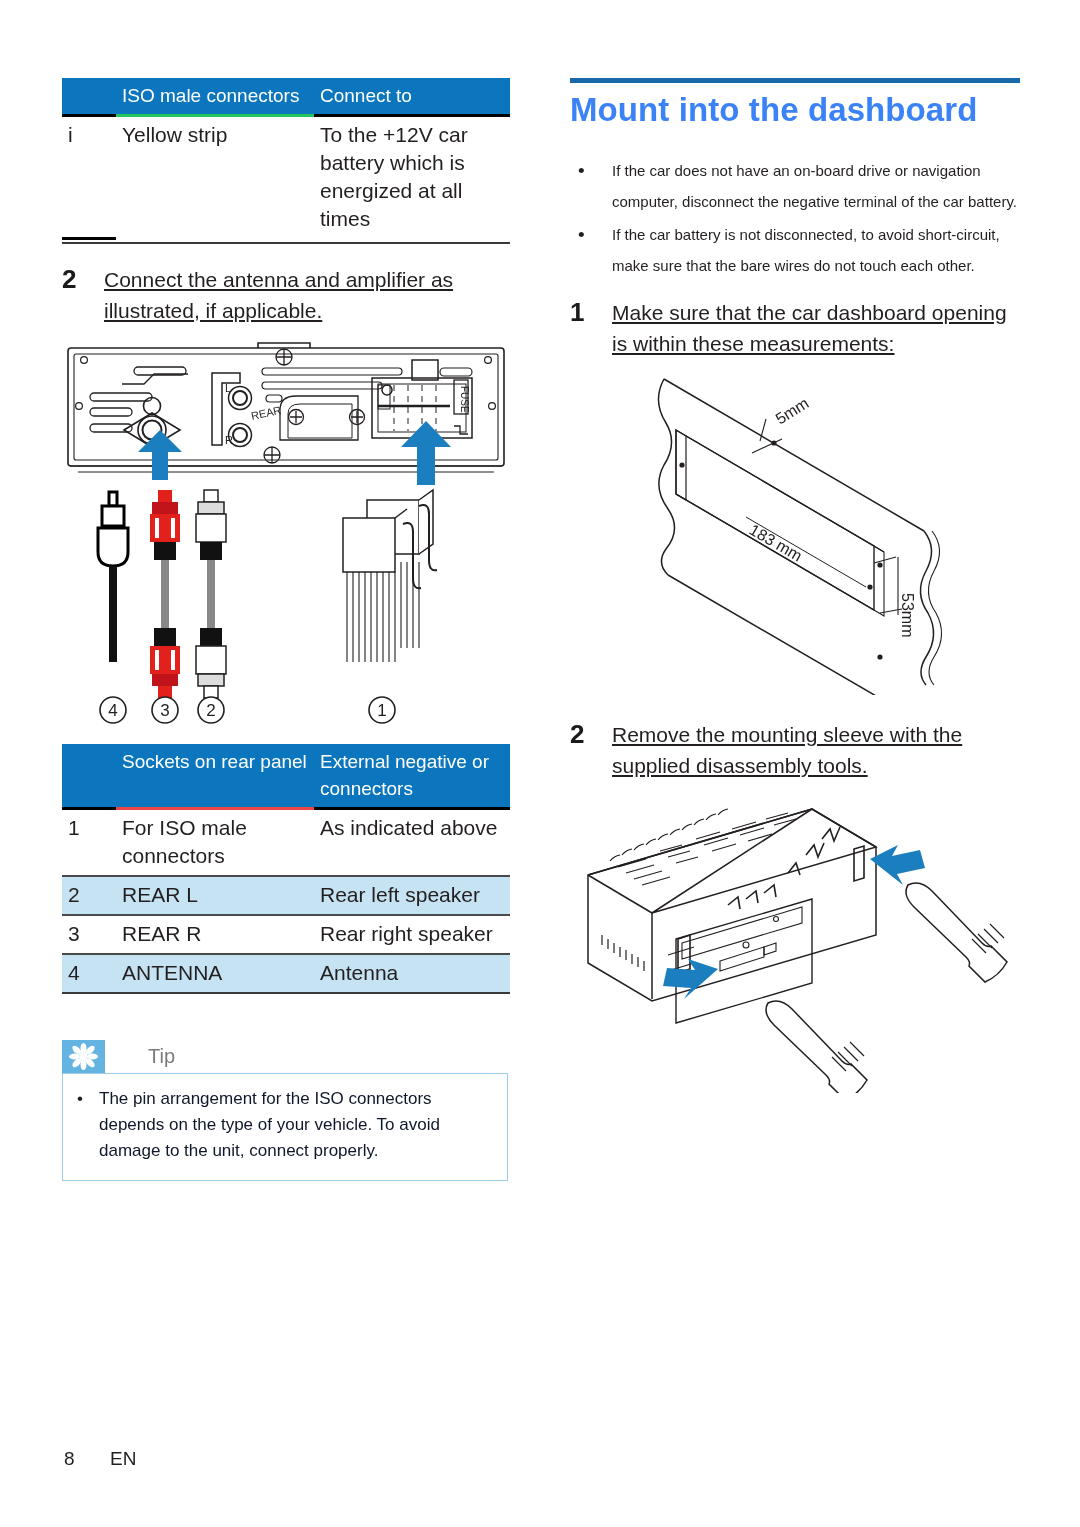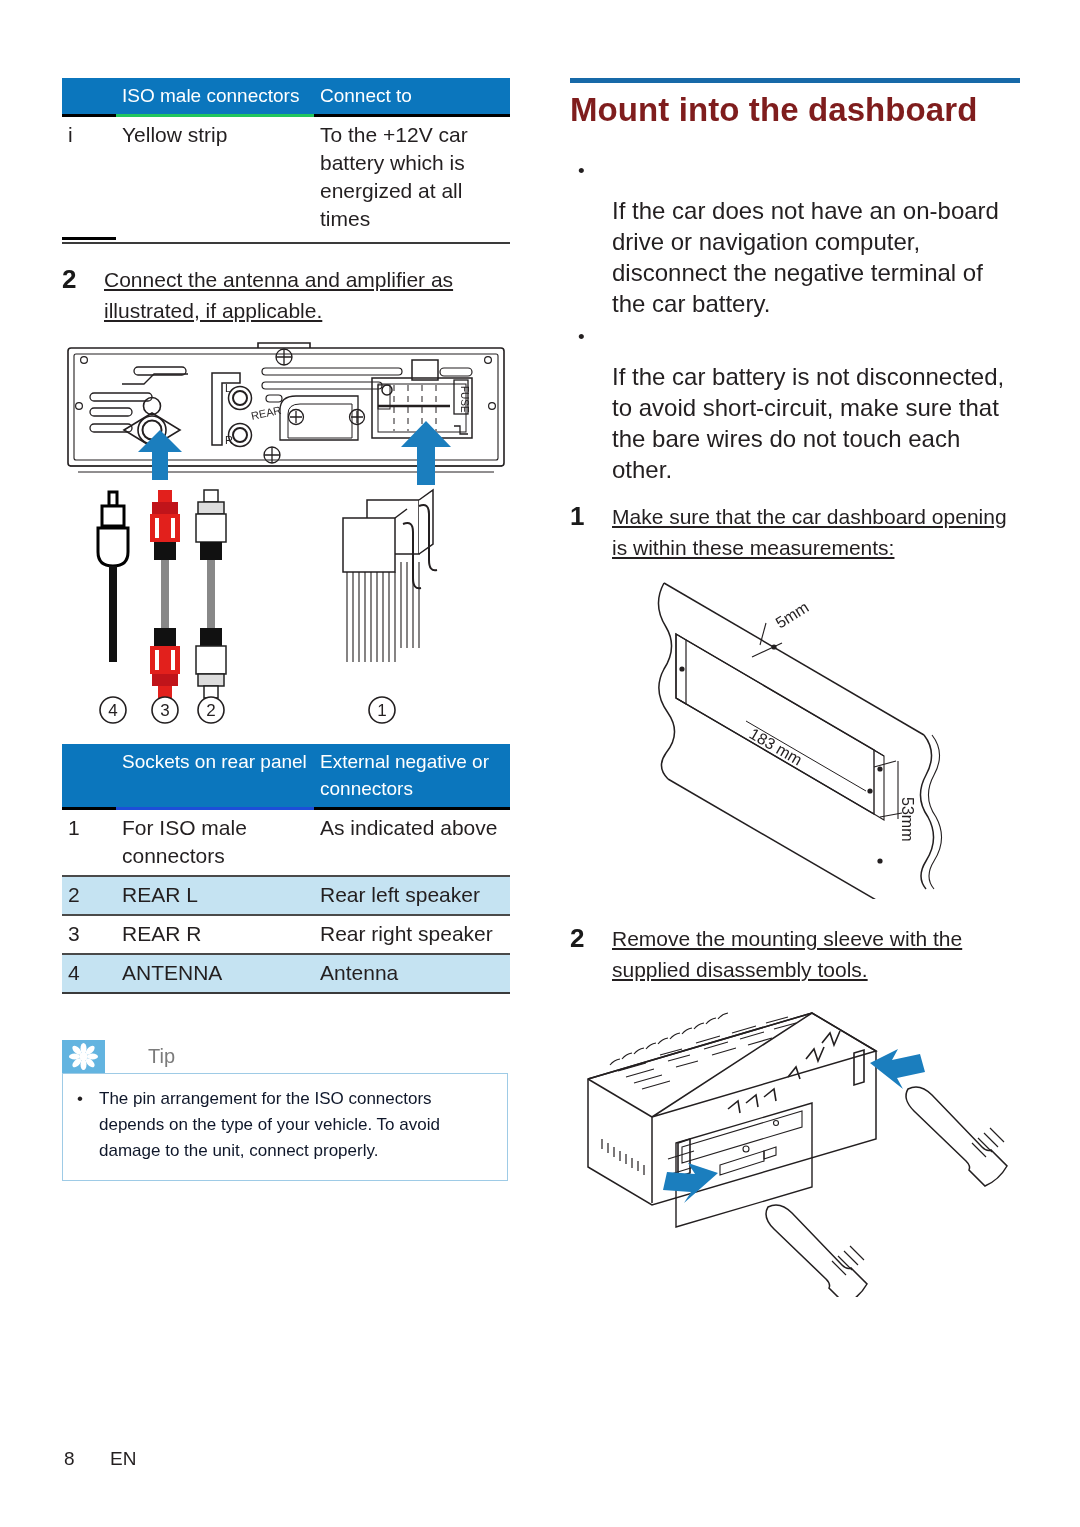--- a/index.html
+++ b/index.html
@@ -39,26 +39,26 @@
   .step .num{
     font-size:26px;font-weight:700;line-height:31px;width:42px;flex:0 0 42px;
     color:#1a1a1a;
   }
   .step .txt{font-size:21px;line-height:31px;color:#231f20;text-decoration:underline;}
 
   
   ul.bul{list-style:none;margin:0;padding:0;}
   ul.bul li{display:flex;margin-bottom:2px;}
   ul.bul li .dot{width:42px;flex:0 0 42px;font-size:19px;line-height:31px;text-align:left;padding-left:8px;box-sizing:border-box;}
-  ul.bul li .bt{font-size:24px;line-height:31px;margin-top:40px;}
+  ul.bul li .bt{font-size:15px;line-height:31px;}
 
   
   .head-rule{height:5px;background:#1769a8;width:450px;}
   h1.title{
-    font-size:33px;font-weight:700;color:#7f1d1d;margin:6px 0 0 0;
+    font-size:33px;font-weight:700;color:#3b82f6;margin:6px 0 0 0;
     line-height:42px;letter-spacing:.1px;
   }
 
   
   .tipwrap{margin-top:46px;width:446px;}
   .tiptab{display:flex;align-items:stretch;height:33px;gap:30px;}
   .tipicon{
     width:43px;height:33px;background:#63b4e0;position:relative;flex:0 0 43px;
   }
   .tipicon svg{position:absolute;left:7px;top:3px;}
@@ -267,21 +267,21 @@
 
     <table class="tbl" style="margin-top:14px">
       <tbody>
           <tr class="thead-row">
         <th class="c0"></th>
         <th class="c1">Sockets on rear panel</th>
         <th>External negative or connectors</th>
       </tr>
       <tr class="body-row">
         <td class="c0" style="border-top:3px solid #000">1</td>
-        <td class="c1" style="border-top:3px solid #1d4ed8">For ISO male connectors</td>
+        <td class="c1" style="border-top:3px solid #ef4444">For ISO male connectors</td>
         <td style="border-top:3px solid #000">As indicated above</td>
       </tr>
       <tr class="body-row shade">
         <td class="c0 rule-thin" style="border-top:2px solid #4a4a4a">2</td>
         <td class="c1 rule-thin bold-cell" style="border-top:2px solid #4a4a4a">REAR L</td>
         <td class="rule-thin" style="border-top:2px solid #4a4a4a">Rear left speaker</td>
       </tr>
       <tr class="body-row">
         <td class="c0 rule-thin">3</td>
         <td class="c1 rule-thin bold-cell">REAR R</td>

